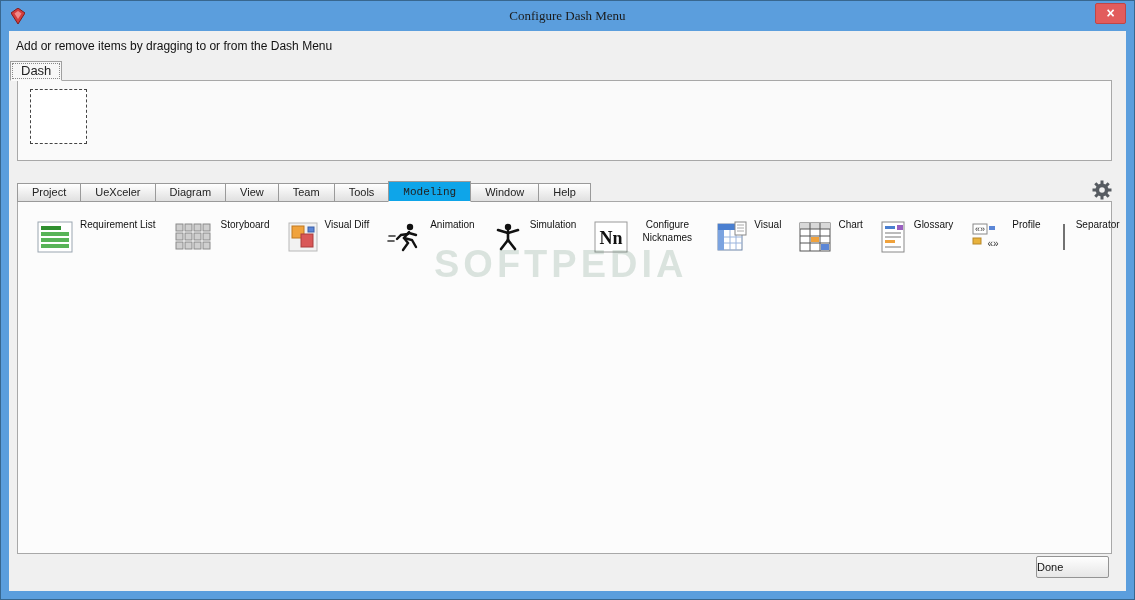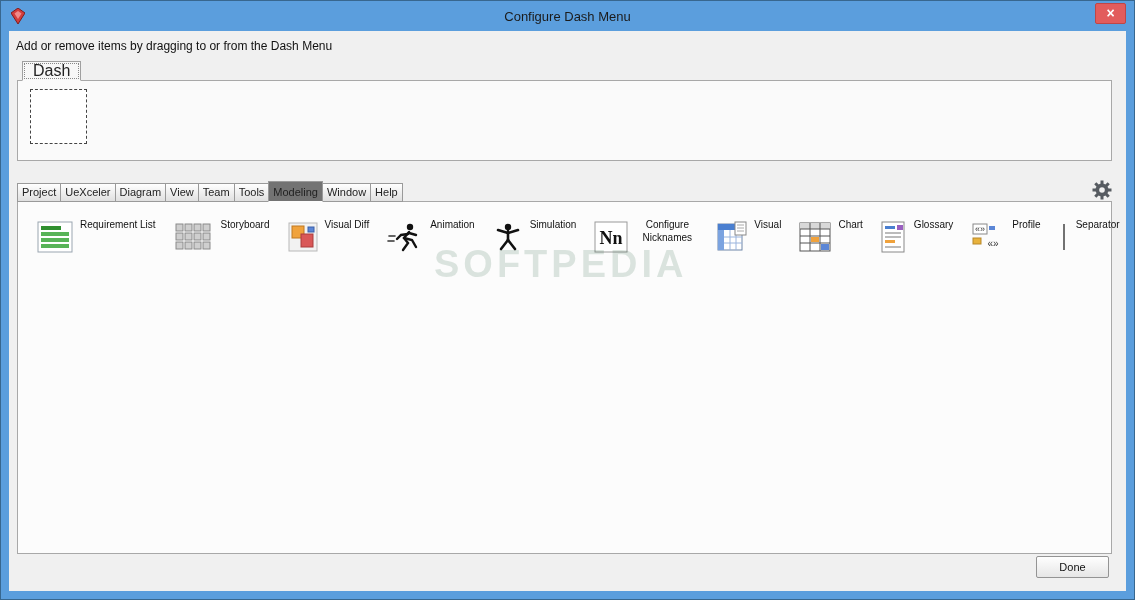--- a/index.html
+++ b/index.html
@@ -7,62 +7,62 @@
   .window {
     position:relative; width:1135px; height:600px;
     background:#5b9edd; border:1px solid #38678f; overflow:hidden;
   }
   
   .titlebar { position:absolute; top:0; left:0; right:0; height:30px; }
   .app-logo { position:absolute; left:10px; top:7px; width:14px; height:16px; }
   .win-title {
     position:absolute; left:0; right:0; top:0; height:30px;
     display:flex; align-items:center; justify-content:center;
-    font-size:13px; color:#1b1b1b;
+    font-size:13px; color:#1b1b1b;font-family:Liberation Serif, serif;
   }
   .close-btn {
     position:absolute; right:8px; top:2px; width:31px; height:21px;
     background:#e25c5c; border:1px solid #bf4646; border-radius:2px;
     color:#ffffff; font-size:14px; line-height:18px; text-align:center;
     cursor:default; font-weight:bold;
   }
   
   .body {
     position:absolute; top:30px; left:8px; right:8px; bottom:8px;
     background:#f0f0f0;
   }
   .instruction { position:absolute; top:8px; left:7px; font-size:12px; color:#111; }
   
   .dash-tab {
-    position:absolute; top:30px; left:13px; height:20px; padding:0 10px;
+    position:absolute; top:30px; left:1px; height:20px; padding:0 10px;
     background:#f7f7f7; border:1px solid #a0a0a0; border-bottom:1px solid #fafafa;
-    font-size:16px; line-height:18px; color:#222; z-index:2;
+    font-size:13px; line-height:18px; color:#222; z-index:2;
     outline:1px dotted #888; outline-offset:-3px;
   }
   .dash-panel {
     position:absolute; top:49px; left:8px; right:14px; height:81px;
     background:#fafafa; border:1px solid #a8a8a8; z-index:1;
   }
   .drop-square {
     position:absolute; top:8px; left:12px; width:57px; height:55px;
     background:#ffffff; border:1px dashed #444444;
   }
   
   .menu-tabs {
     position:absolute; top:150px; left:8px; height:21px;
     display:flex; align-items:flex-end; z-index:2;
   }
   .tab {
-    height:19px; line-height:17px; padding:0 4px; font-size:11px; color:#222;
+    height:19px; line-height:17px; padding:0 14px; font-size:11px; color:#222;
     background:linear-gradient(#ffffff,#e0e0e0);
     border:1px solid #9a9a9a; margin-right:-1px; cursor:default;
   }
   .tab.active {
-    height:21px; line-height:20px; background:#737373;
-    border-bottom:1px solid #fcfcfc; position:relative; z-index:3;
+    height:21px; line-height:20px; background:#0ea5e9;
+    border-bottom:1px solid #fcfcfc; position:relative; z-index:3;font-family:Liberation Mono, monospace;
   }
   .gear { position:absolute; top:149px; right:14px; width:20px; height:20px; cursor:pointer; }
   
   .items-panel {
     position:absolute; top:170px; left:8px; right:14px; height:353px;
     background:#fcfcfc; border:1px solid #a8a8a8; z-index:1;
   }
   .items-row {
     display:flex; align-items:flex-start; gap:4px; padding:12px 12px;
   }
@@ -74,21 +74,21 @@
   .item-label { font-size:10px; color:#111; white-space:nowrap; text-align:center; line-height:13px; }
   .item-label.wrap { white-space:normal; width:64px; }
   .watermark {
     position:absolute; top:212px; left:425px; font-size:38px; font-weight:bold;
     letter-spacing:4px; color:#14532d; opacity:0.14; pointer-events:none; z-index:4;
   }
   
   .done-btn {
     position:absolute; right:17px; bottom:13px; width:73px; height:22px;
     background:linear-gradient(#fefefe,#e6e6e6); border:1px solid #949494;
-    border-radius:2px; font-size:11px; color:#111; text-align:center; line-height:20px;
+    border-radius:2px; font-size:11px; color:#111; text-align:left; line-height:20px;
     cursor:pointer;
     margin-left:20px;
   }
 </style>
 </head>
 <body>
 
 <div class="window">
 
   <div class="titlebar">

